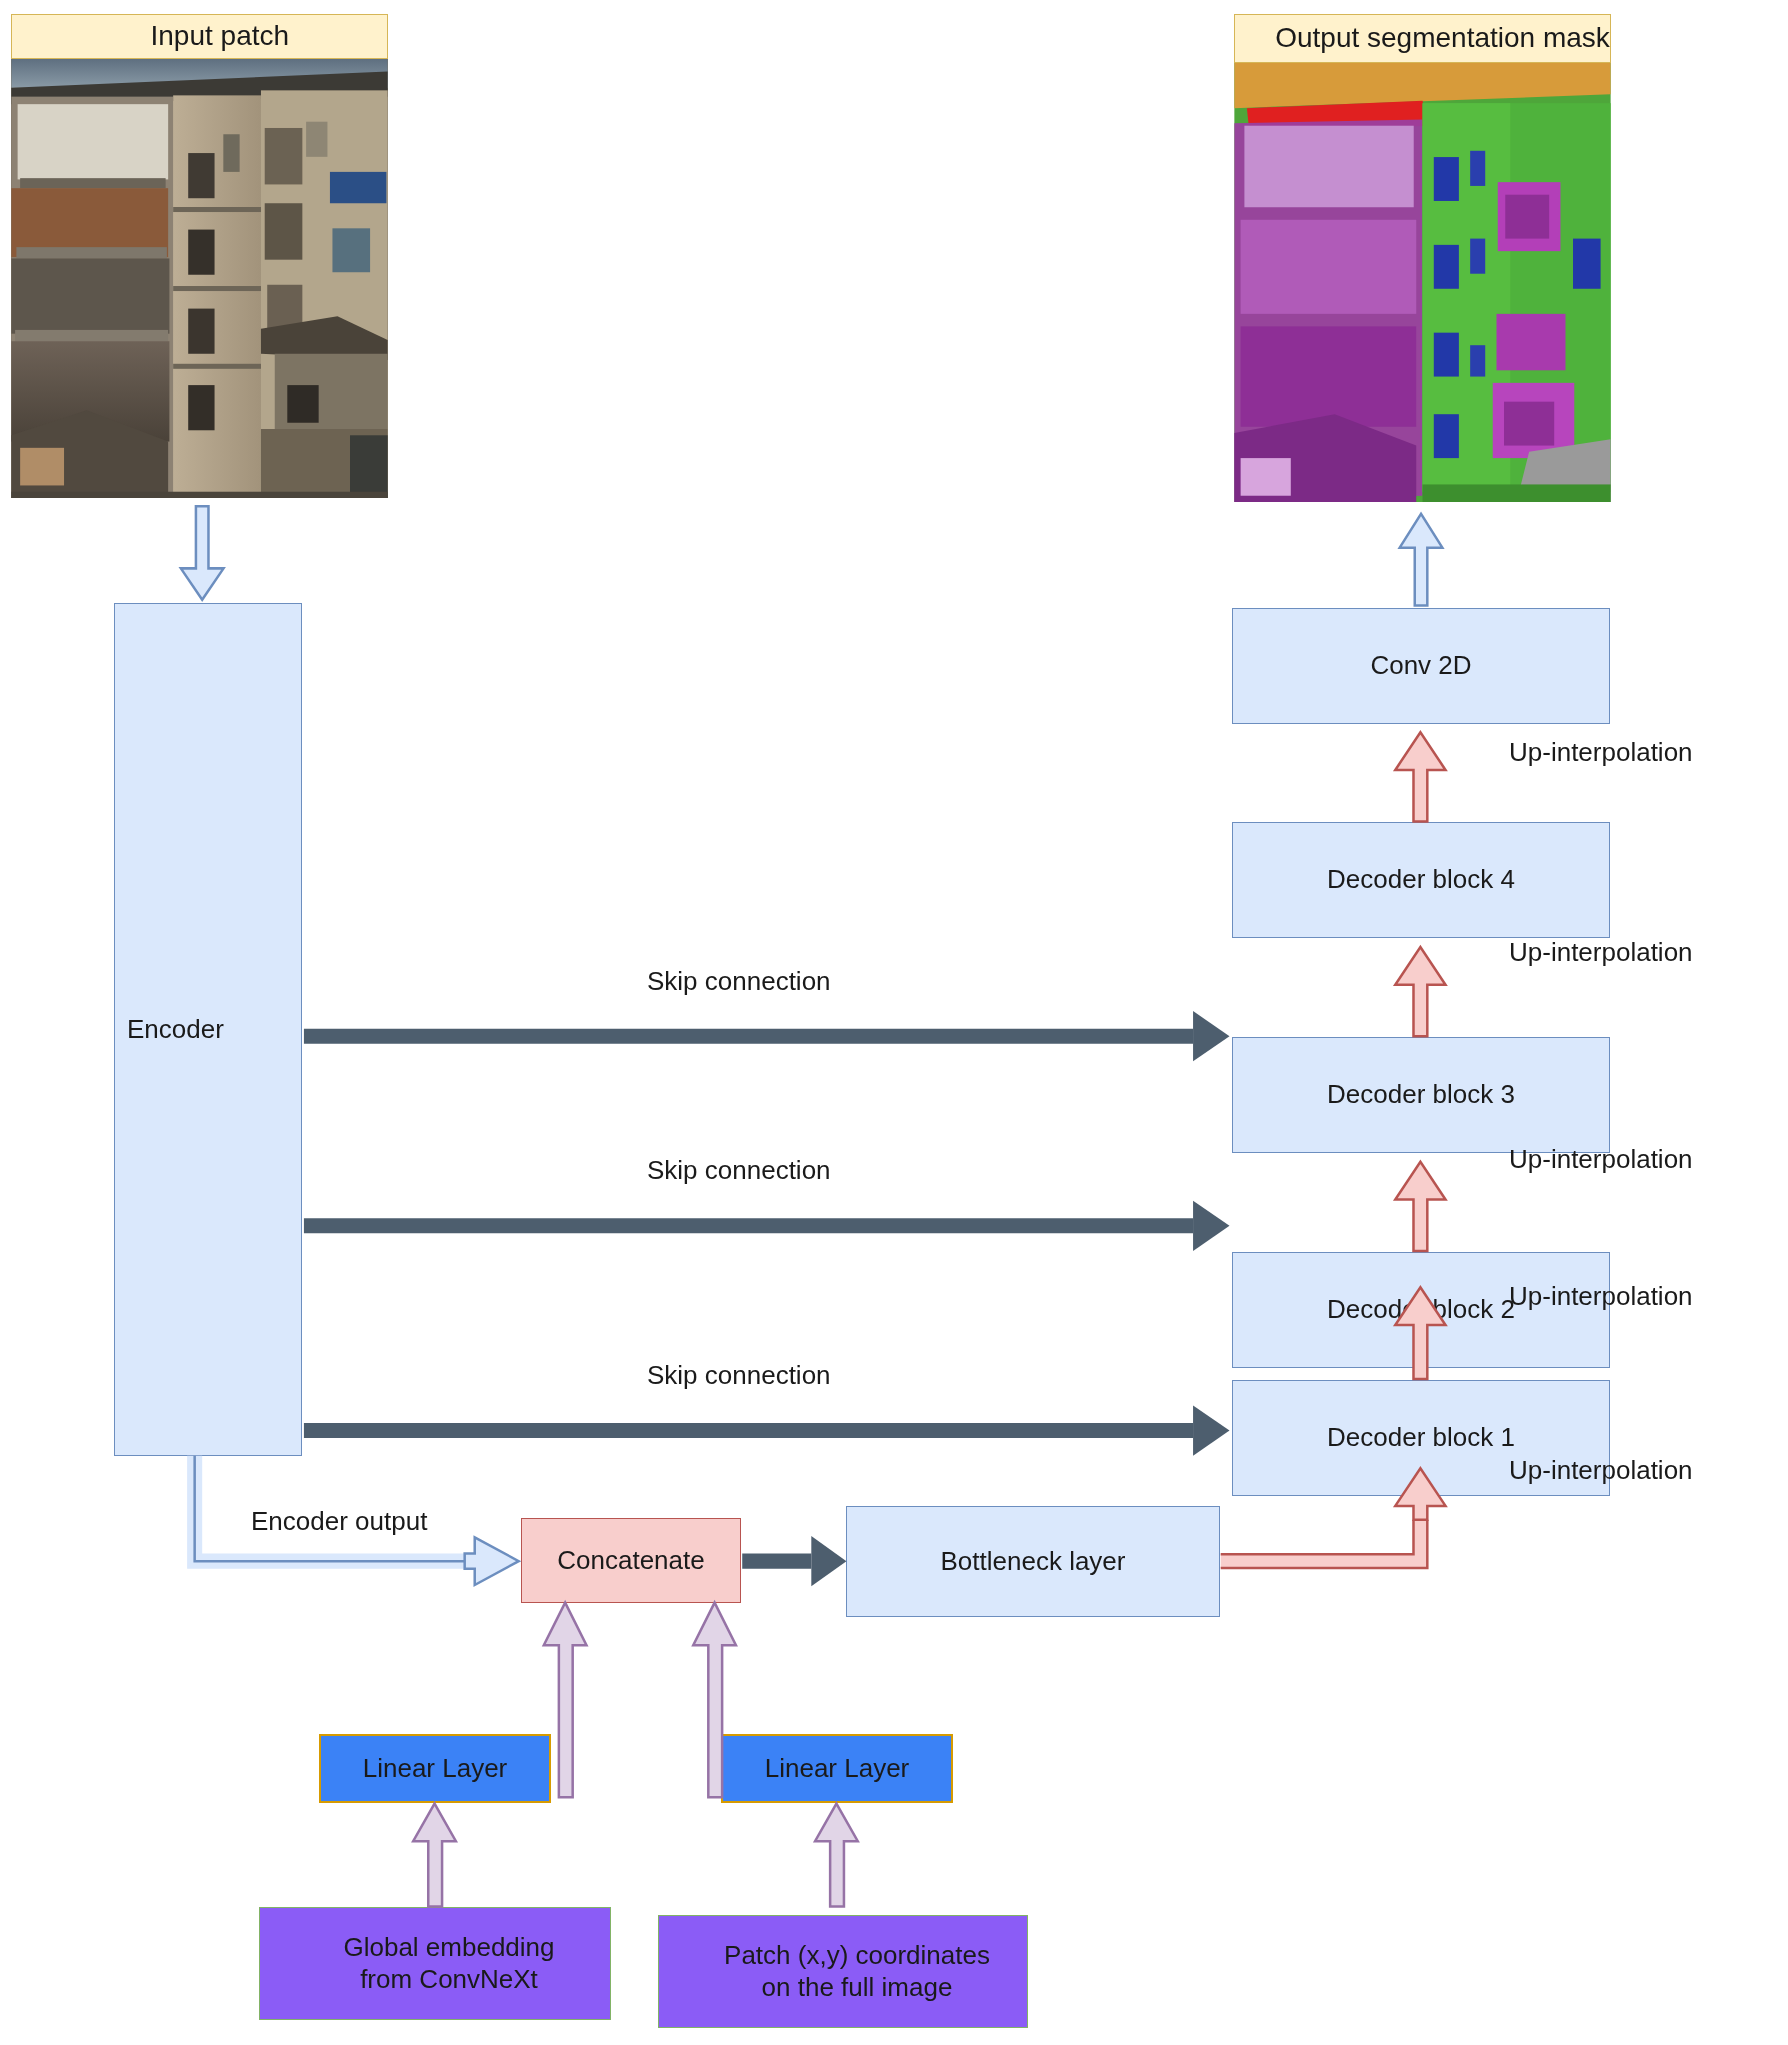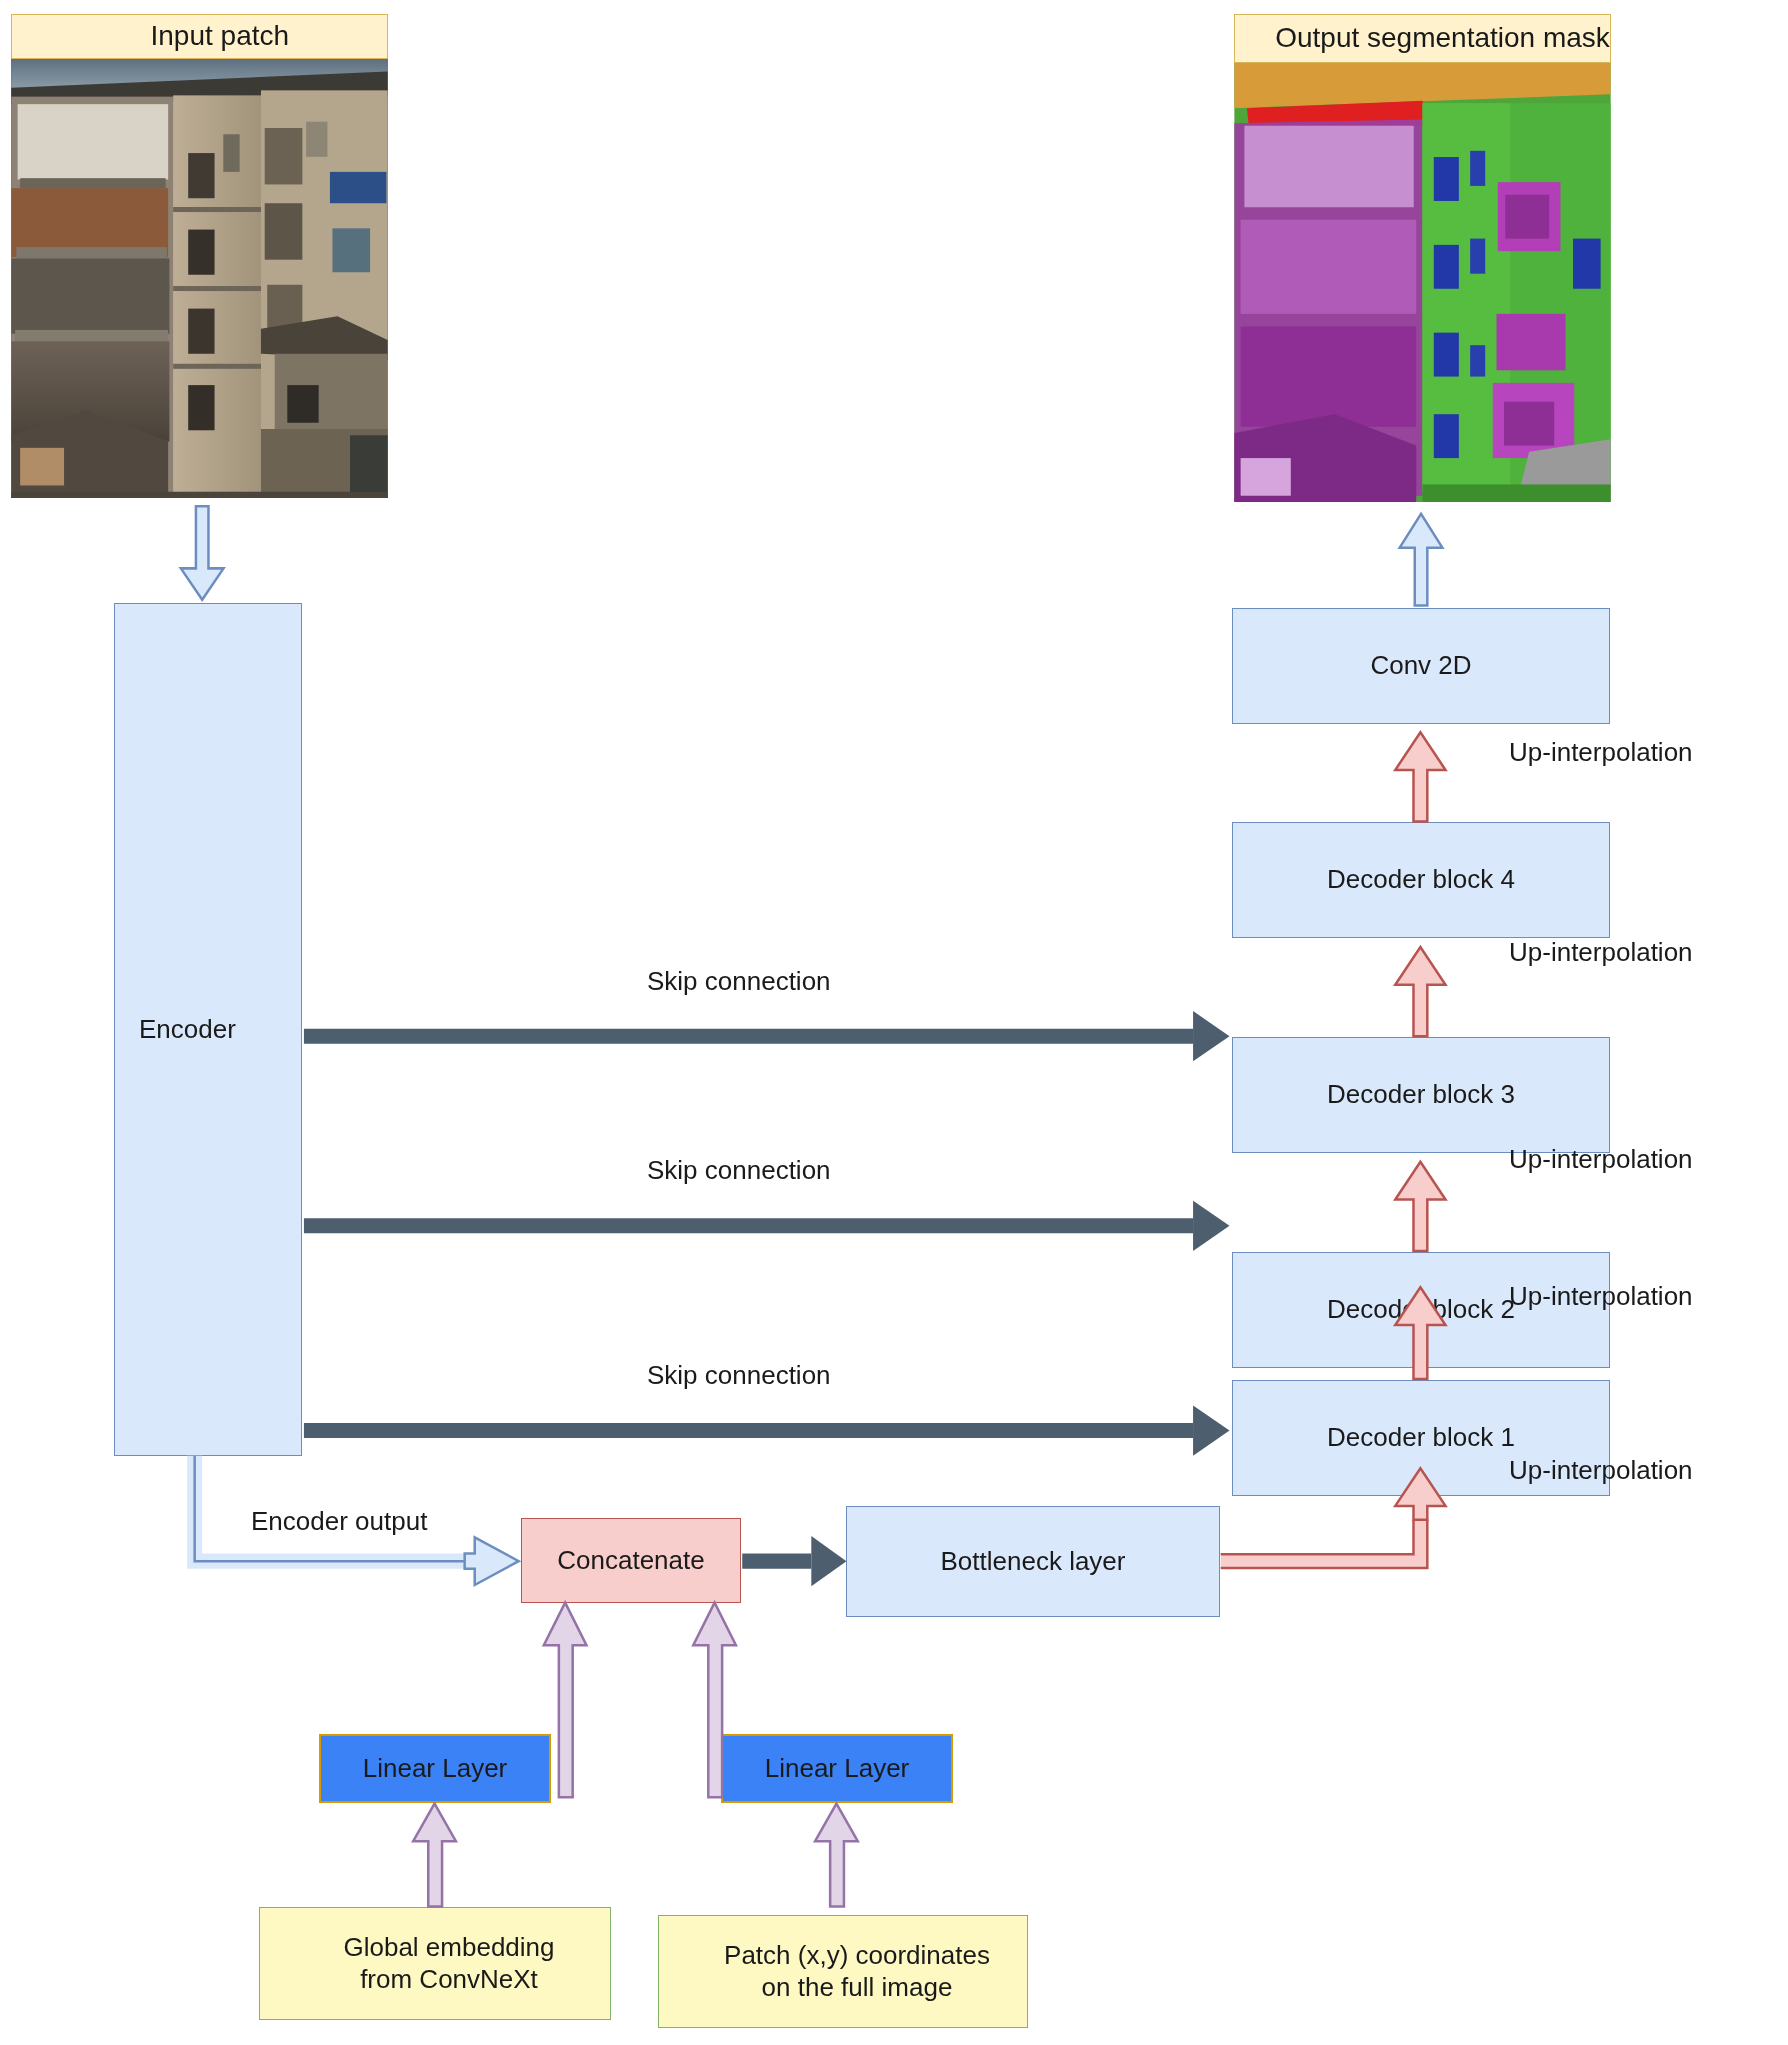--- a/index.html
+++ b/index.html
@@ -35,21 +35,21 @@
   }
   .pink-box {
     background: #f8cecc;
     border: 1.9px solid #b85450;
   }
   .orange-box {
     background: #3b82f6;
     border: 2.5px solid #d79b00;
   }
   .green-box {
-    background: #fef9c3;
+    background: #8b5cf6;
     border: 1.9px solid #82b366;
     padding-left: 28px;
   }
   .img-holder {
     position: absolute;
     overflow: hidden;
   }
   .edge-label {
     position: absolute;
     color: #1a1a1a;
@@ -166,21 +166,21 @@
       <rect x="432" y="210" width="70" height="70" fill="#8e2f96"></rect>
       <rect x="418" y="400" width="110" height="90" fill="#a83aad"></rect>
       <rect x="412" y="510" width="130" height="120" fill="#b745bd"></rect>
       <rect x="430" y="540" width="80" height="70" fill="#8e2f96"></rect>
 
       <polygon points="470,620 600,600 600,700 450,700" fill="#9a9a9a"></polygon>
       <rect x="300" y="672" width="300" height="28" fill="#3d8f2e"></rect>
     </svg>
   </div>
 
-  <div class="box blue-box fs42" style="left:114px; top:603px; width:188px; height:853px; justify-content:flex-start; padding-left:24px;">Encoder</div>
+  <div class="box blue-box fs42" style="left:114px; top:603px; width:188px; height:853px; justify-content:flex-start; padding-left:12px;">Encoder</div>
 
   <div class="box blue-box fs42" style="left:1232px; top:608px; width:378px; height:116px;">Conv 2D</div>
 
   <div class="box blue-box fs42" style="left:1232px; top:822px; width:378px; height:116px;">Decoder block 4</div>
 
   <div class="box blue-box fs42" style="left:1232px; top:1037px; width:378px; height:116px;">Decoder block 3</div>
 
   <div class="box blue-box fs42" style="left:1232px; top:1252px; width:378px; height:116px;">Decoder block 2</div>
 
   <div class="box blue-box fs42" style="left:1232px; top:1380px; width:378px; height:116px;">Decoder block 1</div>

